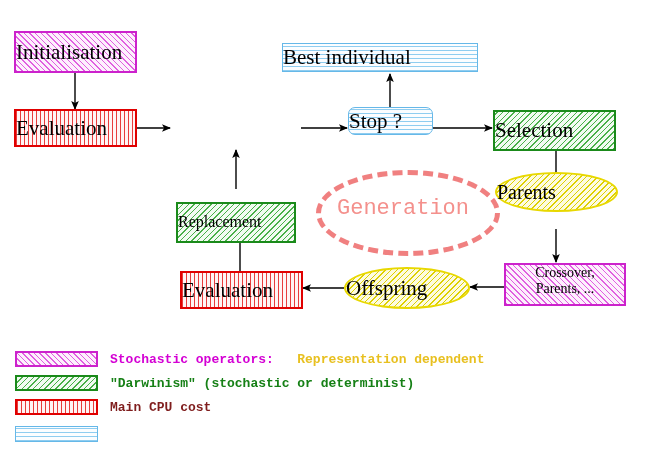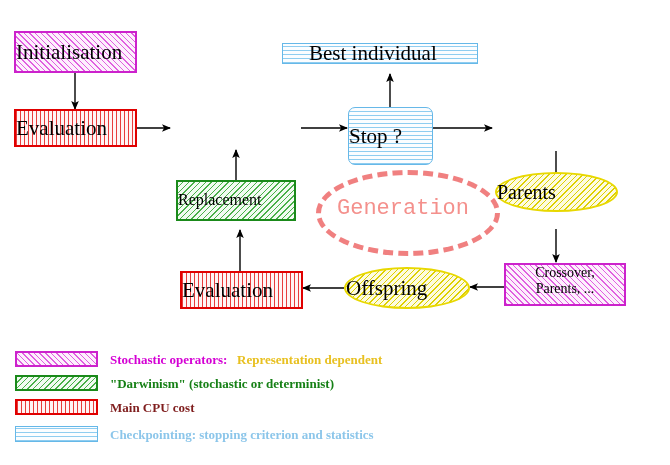--- a/index.html
+++ b/index.html
@@ -90,21 +90,21 @@
     text-align: center;
   }
   
   .legend-swatch {
     position: absolute;
     box-sizing: border-box;
     z-index: 3;
   }
   .legend-text {
     position: absolute;
-    font-family: Liberation Serif, serif;
+    font-family: Liberation Mono, monospace;
     font-weight: bold;
     font-size: 13px;
     white-space: nowrap;
     z-index: 3;
   }
   .legend-text span { white-space: pre; }
 </style>
 </head>
 <body>
 
@@ -147,34 +147,37 @@
 
   <div class="node hatch-magenta" style="left:14px; top:31px; width:123px; height:42px; font-size:21px;">
     <span>Initialisation</span>
   </div>
 
   <div class="node hatch-red" style="left:14px; top:109px; width:123px; height:38px; font-size:21px;">
     <span>Evaluation</span>
   </div>
 
 
-  <div class="node hatch-blue" style="left:282px; top:43px; width:196px; height:21px; font-size:21px;padding-left:26px;">
+  <div class="node hatch-blue" style="left:282px; top:43px; width:196px; height:29px; font-size:21px;">
     <span>Best individual</span>
   </div>
 
-  <div class="node hatch-blue rounded-blue" style="left:348px; top:107px; width:85px; height:58px; font-size:21px;">
+  <div class="node hatch-blue rounded-blue" style="left:348px; top:107px; width:85px; height:28px; font-size:21px;">
     <span>Stop ?</span>
   </div>
 
+  <div class="node hatch-green" style="left:493px; top:110px; width:123px; height:41px; font-size:21px;">
+    <span>Selection</span>
+  </div>
 
   <div class="node hatch-yellow-ellipse" style="left:495px; top:172px; width:123px; height:40px; font-size:20px;">
     <span>Parents</span>
   </div>
 
-  <div class="node hatch-green" style="left:176px; top:180px; width:120px; height:41px; font-size:16px;">
+  <div class="node hatch-green" style="left:176px; top:202px; width:120px; height:41px; font-size:16px;">
     <span>Replacement</span>
   </div>
 
   <div class="node hatch-red" style="left:180px; top:271px; width:123px; height:38px; font-size:21px;">
     <span>Evaluation</span>
   </div>
 
   <div class="node hatch-yellow-ellipse" style="left:344px; top:267px; width:126px; height:42px; font-size:21px;">
     <span>Offspring</span>
   </div>
@@ -193,17 +196,14 @@
   <div class="legend-text" style="left:110px; top:376px;">
     <span style="color:#168016;">"Darwinism" (stochastic or determinist)</span>
   </div>
 
   <div class="legend-swatch hatch-red" style="left:15px; top:399px; width:83px; height:16px;"></div>
   <div class="legend-text" style="left:110px; top:400px;">
     <span style="color:#7f1d1d;">Main CPU cost</span>
   </div>
 
   <div class="legend-swatch hatch-blue" style="left:15px; top:426px; width:83px; height:16px;"></div>
-  <div class="legend-text" style="left:110px; top:427px;">
-    <span style="color:#8cc6ea;">Checkpointing: stopping criterion and statistics</span>
-  </div>
 
 </div>
 
 </body></html>

